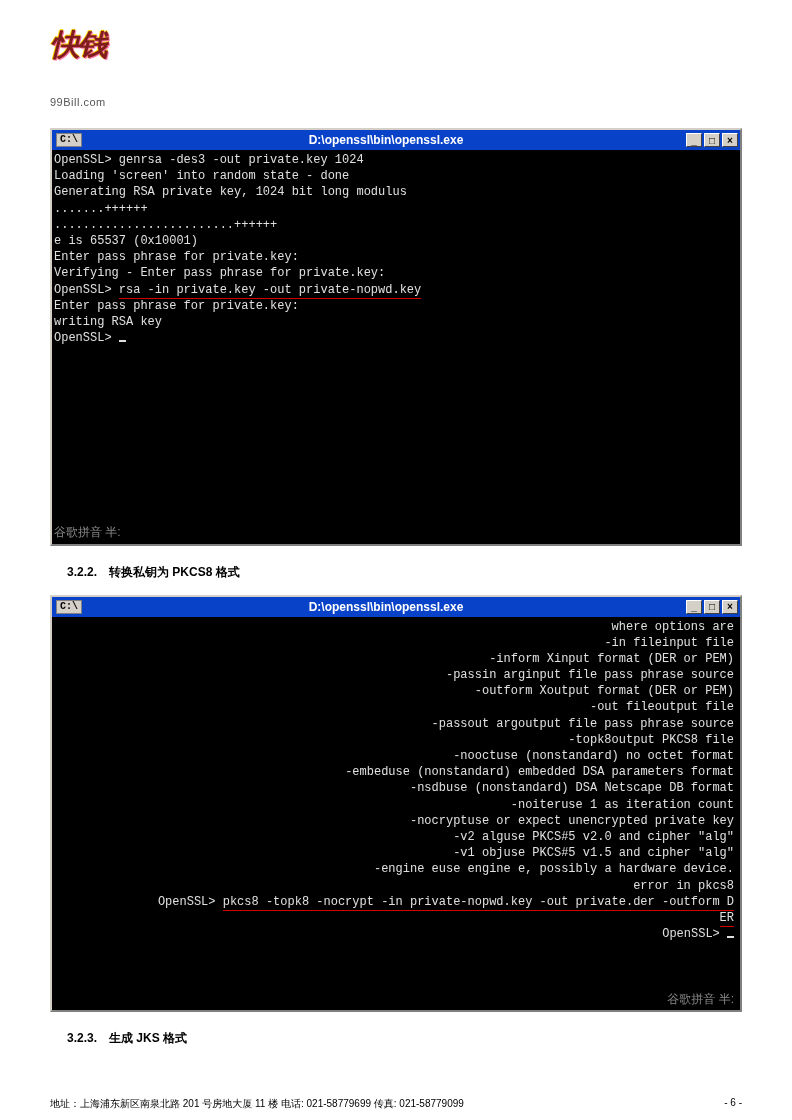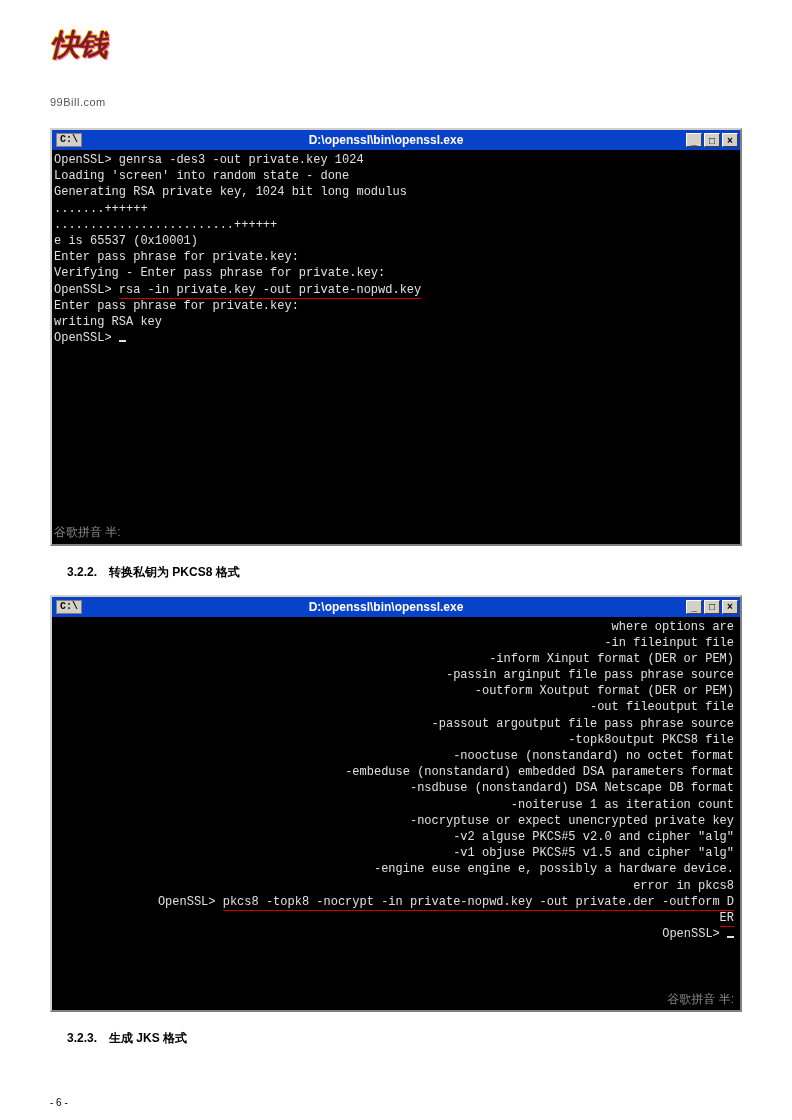--- a/index.html
+++ b/index.html
@@ -205,14 +205,15 @@
 <span>OpenSSL&gt; </span><span class="cursor"></span>
 
 
 
 <span class="ime-bar">谷歌拼音 半:</span></div>
 </div>
 
 <div class="section-title">3.2.3.　生成 JKS 格式</div>
 
 <div class="footer">
+  <span>地址：上海浦东新区南泉北路 201 号房地大厦 11 楼 电话: 021-58779699 传真: 021-58779099</span>
   <span>- 6 -</span>
 </div>
 
 </body></html>

